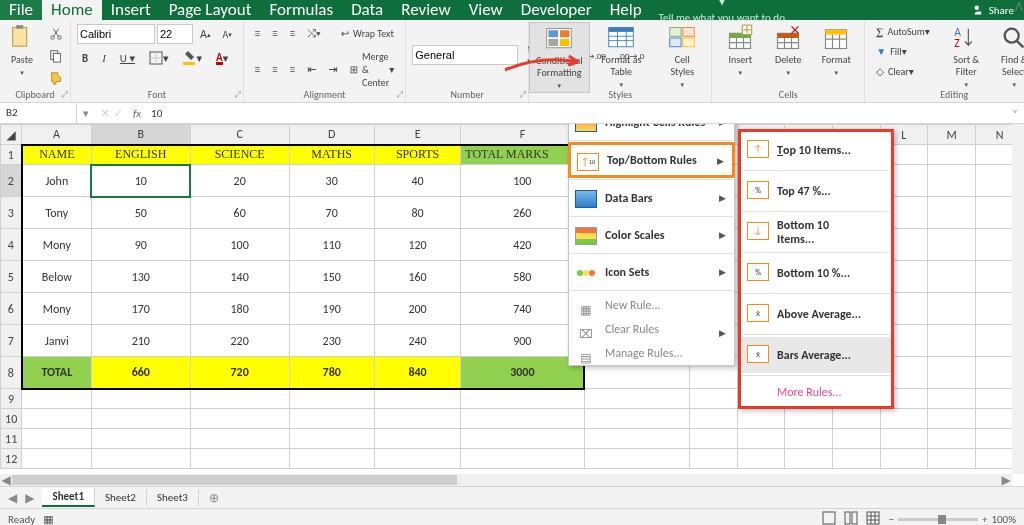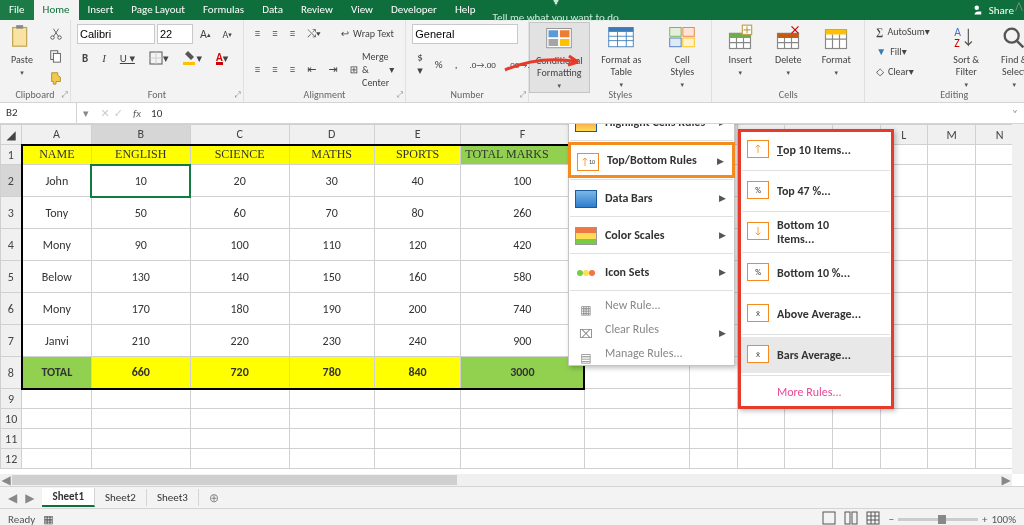--- a/index.html
+++ b/index.html
@@ -1,17 +1,17 @@
 <!DOCTYPE html>
 <html><head>
 <meta charset="utf-8">
 <style>
   html,body{margin:0;padding:0;font-family:"Segoe UI",Calibri,Arial,sans-serif;font-size:12px;color:#333;background:#fff;width:1024px;height:525px;overflow:hidden;}
   .titlebar{height:20px;background:#0e6e3c;display:flex;align-items:center;}
-  .titlebar .tab{padding:0 9px;height:20px;line-height:20px;color:#fff;font-size:11px;cursor:pointer;}
+  .titlebar .tab{padding:0 9px;height:20px;line-height:20px;color:#fff;font-size:17px;cursor:pointer;}
   .titlebar .tab.file{background:#1c7a47;}
   .titlebar .tab.active{background:#f3f3f3;color:#0e6e3c;}
   .titlebar .tell{color:#cce9d8;display:flex;align-items:center;gap:4px;font-size:11px;margin-left:8px;flex-direction:column;}
   .titlebar .tell svg{width:10px;height:10px;fill:#cce9d8;}
   .titlebar .spacer{flex:1;}
   .titlebar .share{color:#fff;display:flex;align-items:center;gap:4px;margin-right:10px;font-size:11px;}
   .ribbon{height:82px;background:#f3f3f3;border-bottom:1px solid #d4d4d4;display:flex;}
   .group{border-right:1px solid #e0e0e0;padding:2px 6px 0 6px;display:flex;flex-direction:column;justify-content:space-between;align-items:center;position:relative;}
   .group .title{font-size:10px;color:#666;height:14px;line-height:14px;text-align:center;width:100%;}
   .row{display:flex;align-items:center;gap:2px;}
@@ -196,21 +196,21 @@
         <span class="btn">⇤</span>
         <span class="btn">⇥</span>
         <span class="btn" style="font-size:10px"><span style="margin-right:4px">⊞</span><span>Merge &amp; Center</span> ▾</span>
       </div>
     </div>
     <div class="title">Alignment</div>
     <div class="gl">⤢</div>
   </div>
 
   <div class="group" style="width:110px">
-    <div style="display:flex;flex-direction:column;gap:4px;height:62px;width:100%;padding-top:2px">
+    <div style="display:flex;flex-direction:row;gap:4px;height:62px;width:100%;padding-top:2px">
       <div class="row">
           <input class="sel" style="width: 100px;" value="General">
         </div>
       <div class="row">
         <span class="btn">$ ▾</span>
         <span class="btn">%</span>
         <span class="btn">,</span>
         <span class="btn" style="font-size:9px">.0→.00</span>
         <span class="btn" style="font-size:9px">.00→.0</span>
       </div>

